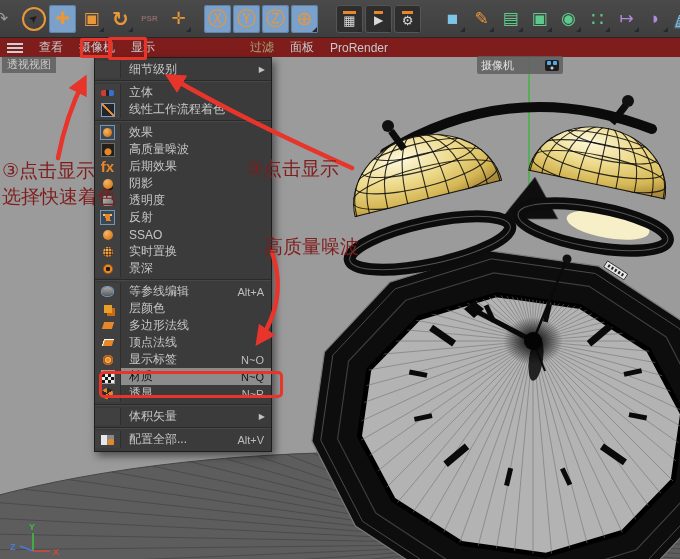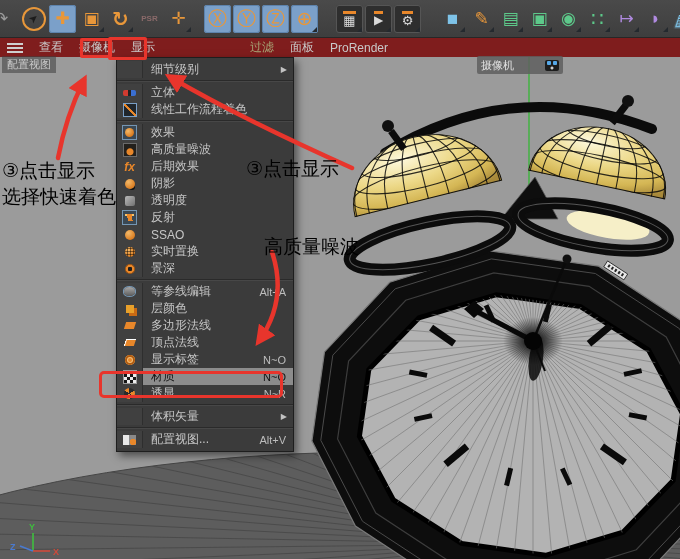--- a/index.html
+++ b/index.html
@@ -39,21 +39,21 @@
             background:rgba(95,95,95,.85);border-radius:2px;display:flex;align-items:center;
             font-size:11px;color:#e2e2e2;padding:0 4px;box-sizing:border-box;cursor:pointer;}
   .camlabel .txt{margin-right:auto;}
   .camicon{width:14px;height:11px;border-radius:2px;
      background:radial-gradient(circle at 4px 3px,#55a8e8 2px,transparent 2.5px),
                 radial-gradient(circle at 10px 3px,#55a8e8 2px,transparent 2.5px),
                 radial-gradient(circle at 7px 8px,#cfcfcf 1.2px,transparent 1.8px),#1d1d1d;}
   
   #scene{position:absolute;left:0;top:57px;z-index:1;}
   
-  .dropdown{position:absolute;left:116px;top:57px;width:178px;z-index:5;background:#3b3b3b;
+  .dropdown{position:absolute;left:94px;top:57px;width:178px;z-index:5;background:#3b3b3b;
             border:1px solid #1e1e1e;box-shadow:3px 4px 8px rgba(0,0,0,.5);
             padding:3px 0;box-sizing:border-box;font-size:12px;color:#c6c6c6;}
   .mrow{height:17px;display:flex;align-items:center;cursor:pointer;}
   .mrow .ic{width:25px;height:17px;flex:0 0 25px;display:flex;align-items:center;
             justify-content:center;background:#404040;border-right:1px solid #2e2e2e;}
   .mrow .lbl{margin-left:8px;white-space:nowrap;}
   .mrow .sc{margin-left:auto;margin-right:7px;color:#bdbdbd;font-size:11px;}
   .mrow .arr{margin-left:auto;margin-right:6px;font-size:8px;color:#c2c2c2;}
   .mrow.hl{background:#8c8c8c;}
   .mrow.hl .lbl,.mrow.hl .sc{color:#141414;}
@@ -66,21 +66,21 @@
      background:linear-gradient(90deg,#d23b30 0 5px,#222 5px 8px,#3a6fd2 8px);}
   .ic-linear{width:12px;height:12px;background:
      linear-gradient(45deg,transparent 44%,#e8872a 44% 58%,transparent 58%),#20262c;
      box-shadow:0 0 0 1px #7aa0c8;}
   .ic-effects{width:13px;height:13px;display:flex;align-items:center;justify-content:center;}
   .ic-effects::after{content:"";width:9px;height:9px;border-radius:50%;
      background:radial-gradient(circle at 35% 35%,#f3b969,#d97a1e 70%,#8a4a10);}
   .ic-noise{width:12px;height:12px;background:
      radial-gradient(circle at 50% 65%,#e8872a 3px,transparent 4px),#23201c;
      box-shadow:0 0 0 1px #6a6a6a;}
-  .ic-fx{font-size:12px;font-weight:bold;font-style:italic;color:#e8872a;}
+  .ic-fx{font-size:15px;font-weight:bold;color:#e8872a;}
   .ic-shadow{width:10px;height:10px;border-radius:50%;
      background:radial-gradient(circle at 35% 30%,#f3b969,#d97a1e 75%);
      box-shadow:2px 3px 0 -2px #111;}
   .ic-transp{width:10px;height:10px;border-radius:2px;
      background:linear-gradient(135deg,#b9b9b9,#707070);}
   .ic-reflect{width:13px;height:13px;display:flex;align-items:center;justify-content:center;}
   .ic-reflect::after{content:"";width:9px;height:7px;
      background:linear-gradient(80deg,transparent 30%,#e8872a 30% 75%,transparent 75%),
                 linear-gradient(#f5c26a 0 2px,transparent 2px);}
   .ic-ssao{width:10px;height:10px;border-radius:50%;
@@ -108,21 +108,21 @@
   .ic-cfgview{width:13px;height:10px;border:1px solid #d8d8d8;background:
      radial-gradient(circle at 10px 7px,#e8872a 3px,transparent 3.5px),#3a3a3a;}
   .ic-cfgsim{width:13px;height:10px;background:
      radial-gradient(circle at 10px 7px,#e8872a 3px,transparent 3.5px),
      linear-gradient(90deg,#d84a3a 0 6px,#e8e8e8 6px);}
   .ic-cfgall{width:13px;height:10px;background:
      radial-gradient(circle at 10px 7px,#e8872a 3px,transparent 3.5px),
      linear-gradient(90deg,#e8e8e8 0 6px,#8a8a8a 6px);}
   
   .redbox{position:absolute;border:3px solid #e8352c;z-index:10;pointer-events:none;}
-  .anno{position:absolute;z-index:10;color:#000000;font-size:19px;line-height:26px;
+  .anno{position:absolute;z-index:10;color:#7f1d1d;font-size:19px;line-height:26px;
         white-space:nowrap;pointer-events:none;}
   #arrows{position:absolute;left:0;top:0;z-index:9;pointer-events:none;}
 </style>
 </head>
 <body>
 
 <div id="app">
 
   <div class="toolbar">
     <span class="tbtn half">
@@ -522,21 +522,21 @@
     <g font-size="9" font-weight="bold">
       <line x1="33" y1="494" x2="33" y2="476" stroke="#3fbf3f" stroke-width="1.6"></line>
       <line x1="33" y1="494" x2="50" y2="494" stroke="#d04a3a" stroke-width="1.6"></line>
       <line x1="33" y1="494" x2="20" y2="489" stroke="#4a7ad0" stroke-width="1.6"></line>
       <text x="29" y="473" fill="#3fbf3f">Y</text>
       <text x="53" y="498" fill="#d04a3a">X</text>
       <text x="10" y="493" fill="#4a7ad0">Z</text>
     </g>
   </svg>
 
-  <div class="viewlabel">配置视图</div>
+  <div class="viewlabel">透视视图</div>
   <div class="camlabel">
     <span class="txt">摄像机</span>
     <span class="camicon"></span>
   </div>
 
   <div class="dropdown">
     <div class="mrow">
       <span class="ic"></span>
       <span class="lbl">细节级别</span>
       <span class="arr">▶</span>
@@ -660,21 +660,21 @@
     <div class="mrow">
       <span class="ic"></span>
       <span class="lbl">体积矢量</span>
       <span class="arr">▶</span>
     </div>
     <div class="msep"></div>
     <div class="mrow">
       <span class="ic">
           <span class="g ic-cfgall"></span>
         </span>
-      <span class="lbl">配置视图...</span>
+      <span class="lbl">配置全部...</span>
       <span class="sc">Alt+V</span>
     </div>
   </div>
 
   <div class="redbox" style="left:80px;top:38px;width:26px;height:14px;border-radius:2px;"></div>
   <div class="redbox" style="left:108px;top:37px;width:33px;height:17px;border-radius:2px;"></div>
   <div class="redbox" style="left:99px;top:371px;width:178px;height:21px;border-radius:5px;"></div>
 
   <div class="anno" style="left:2px;top:158px;">
     <div>③点击显示</div>

